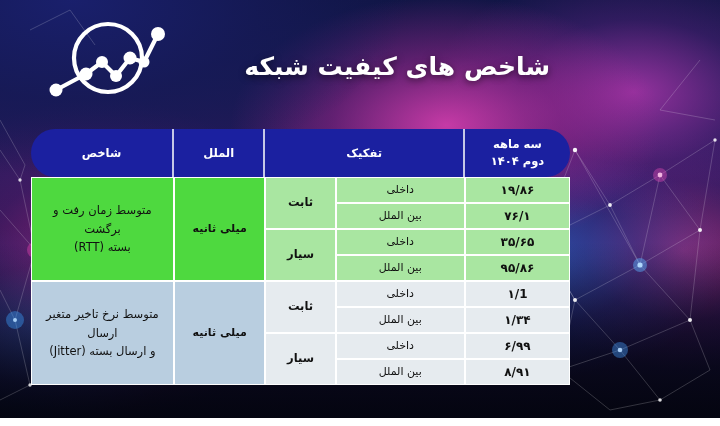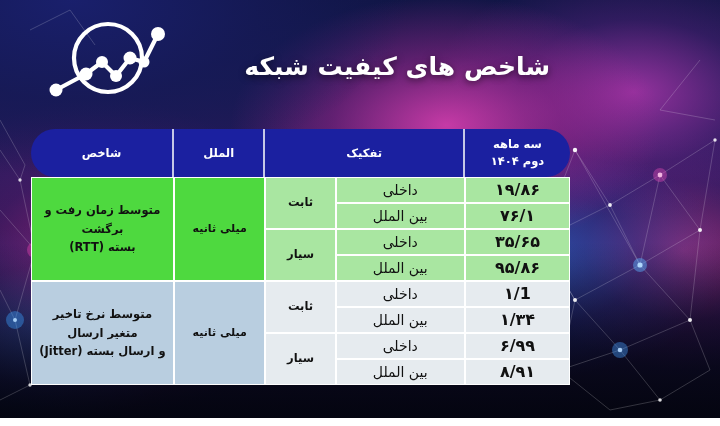--- a/index.html
+++ b/index.html
@@ -81,25 +81,25 @@
 
   tbody td {
     height:26px;
     text-align:center;
     vertical-align:middle;
     font-size:11px;
     color:#111111;
     border:1px solid #ffffff;
     line-height:1.35;
   }
-  td.val { font-weight:bold; font-size:16px; letter-spacing:0.3px; }
-  td.split { font-weight:normal; font-size:14px;margin-left:8px; }
+  td.val { font-weight:bold; font-size:12px; letter-spacing:0.3px; }
+  td.split { font-weight:normal; font-size:11px;margin-left:8px; }
   td.type { font-weight:bold; font-size:11.5px; }
   td.unit { font-weight:bold; font-size:11px; }
-  td.metric { font-weight:bold; font-size:11.5px; line-height:1.6; padding:8px 6px; }
+  td.metric { font-weight:normal; font-size:11.5px; line-height:1.6; padding:8px 6px; }
 
   
   .gA td.val, .gA td.split { background:#a9e6a1; }
   .gA td.type  { background:#a9e6a1; }
   .gA td.unit  { background:#4ed93f; }
   .gA td.metric{ background:#4ed93f; }
 
   
   .gB td.val, .gB td.split { background:#e6ebef; }
   .gB td.type  { background:#e6ebef; }

